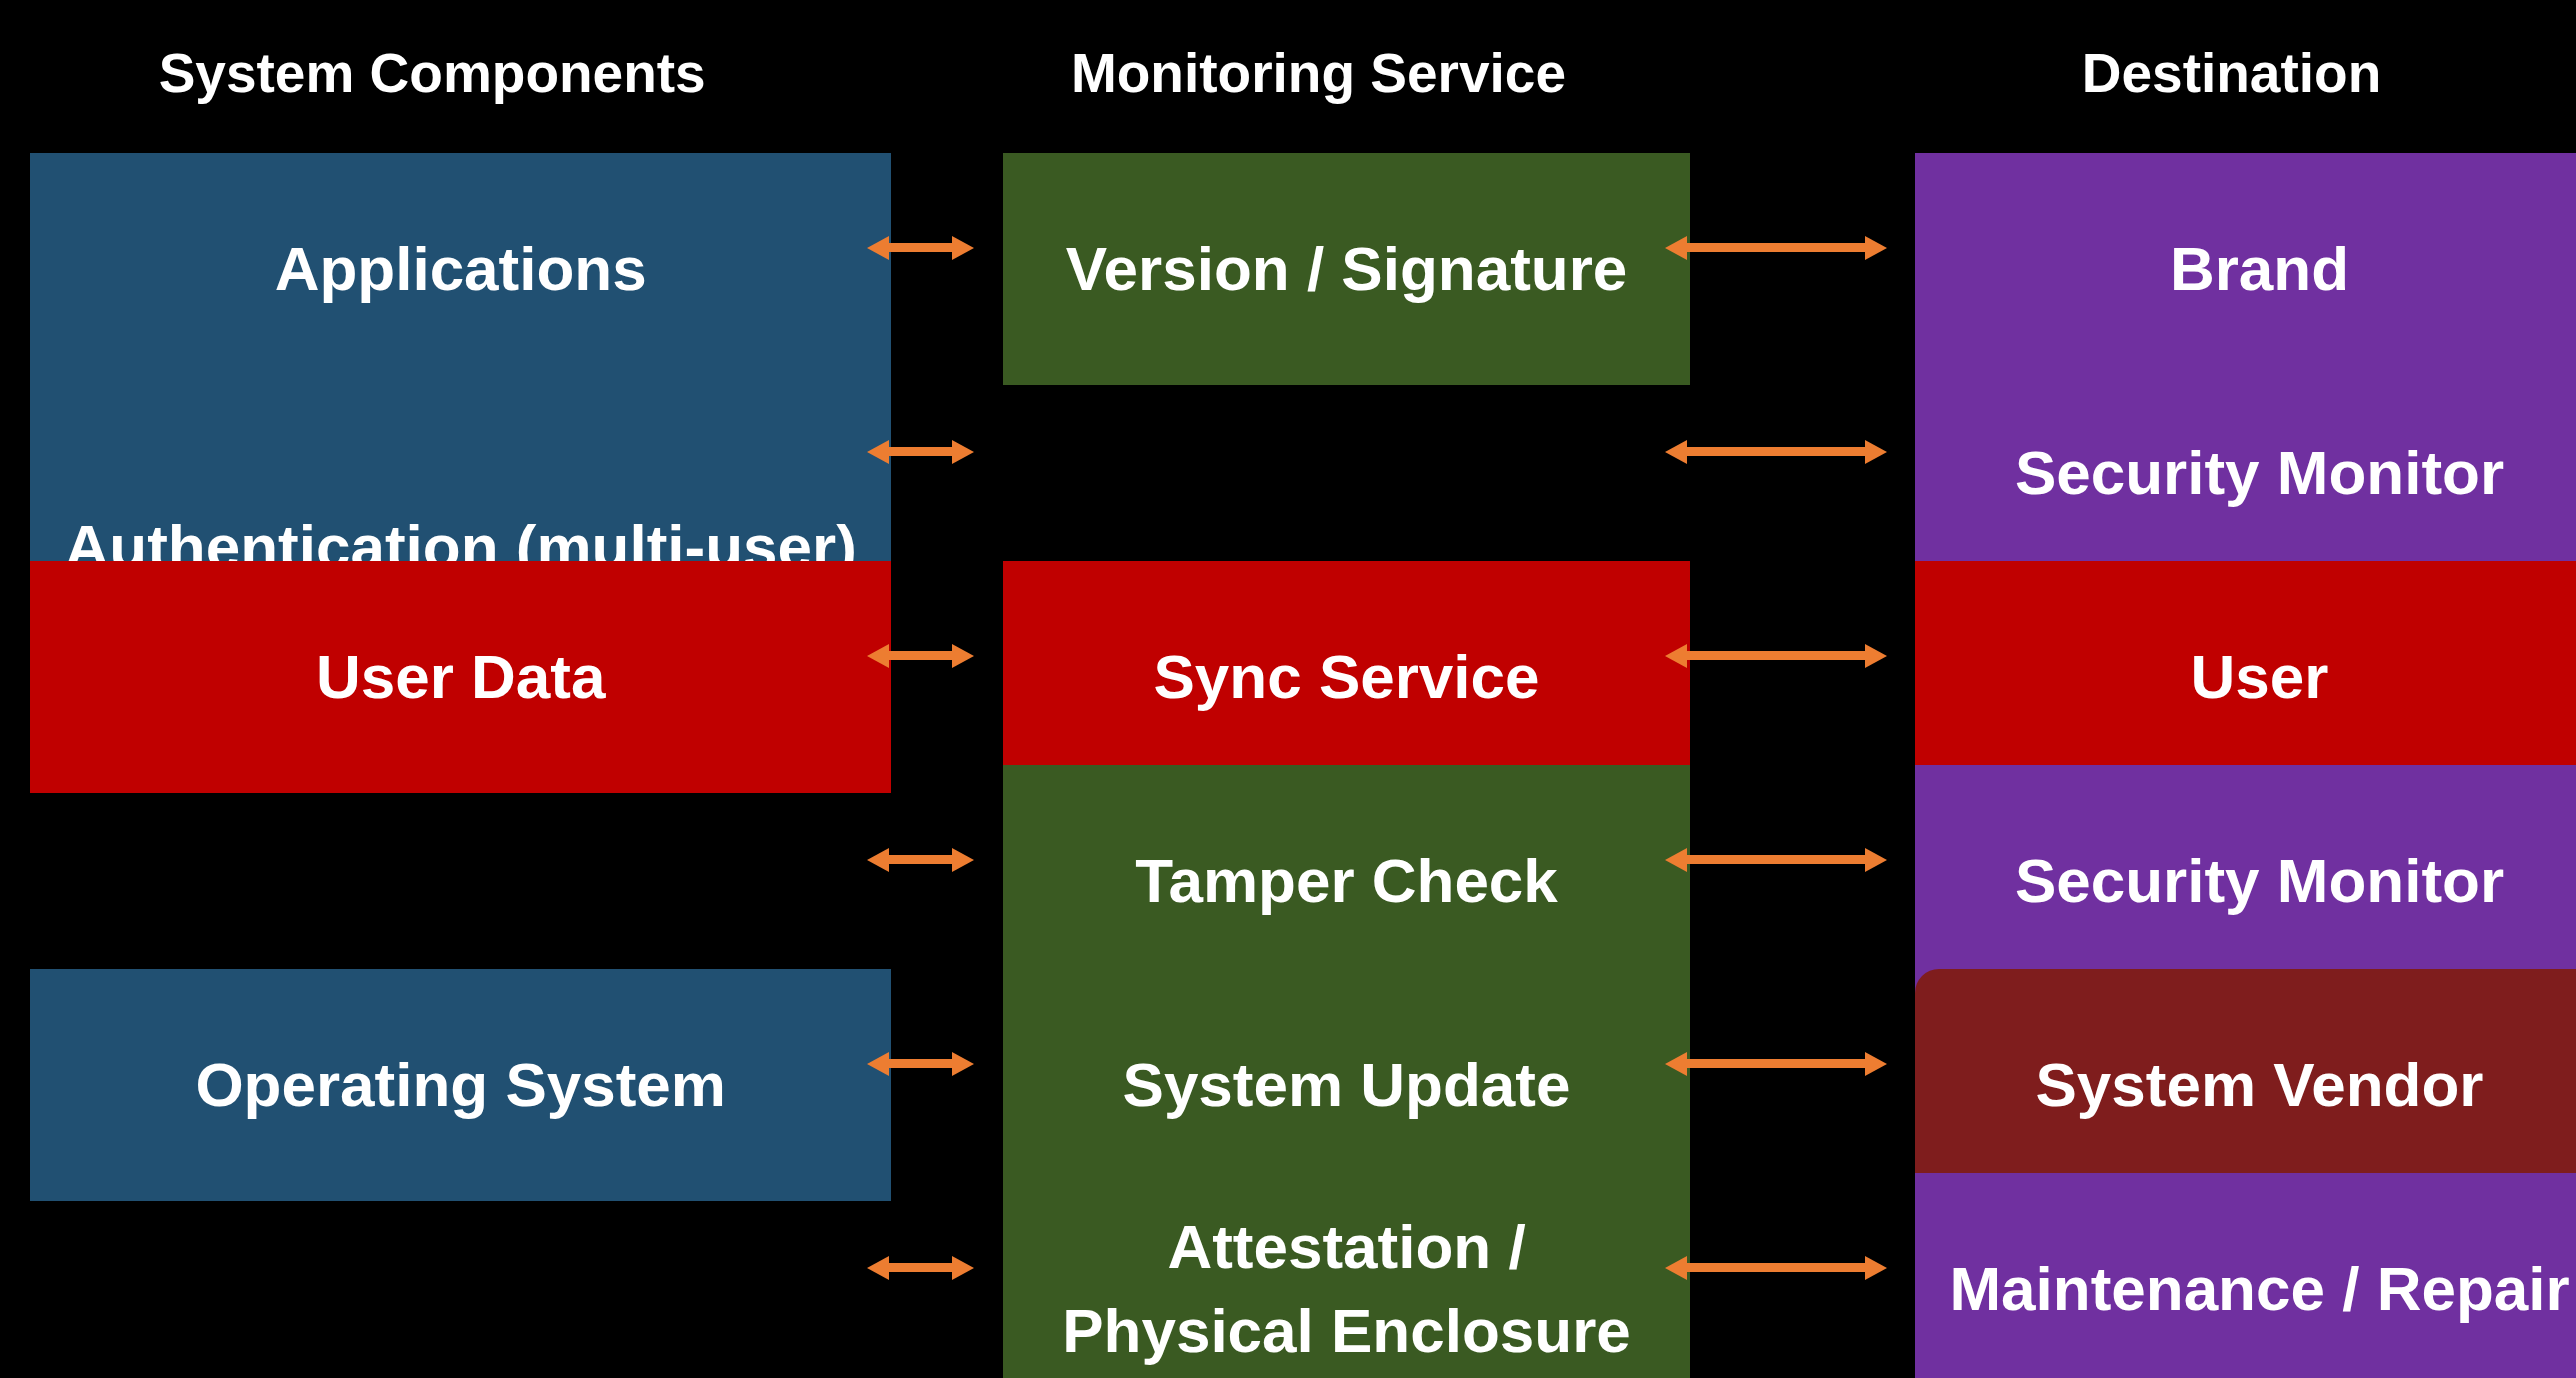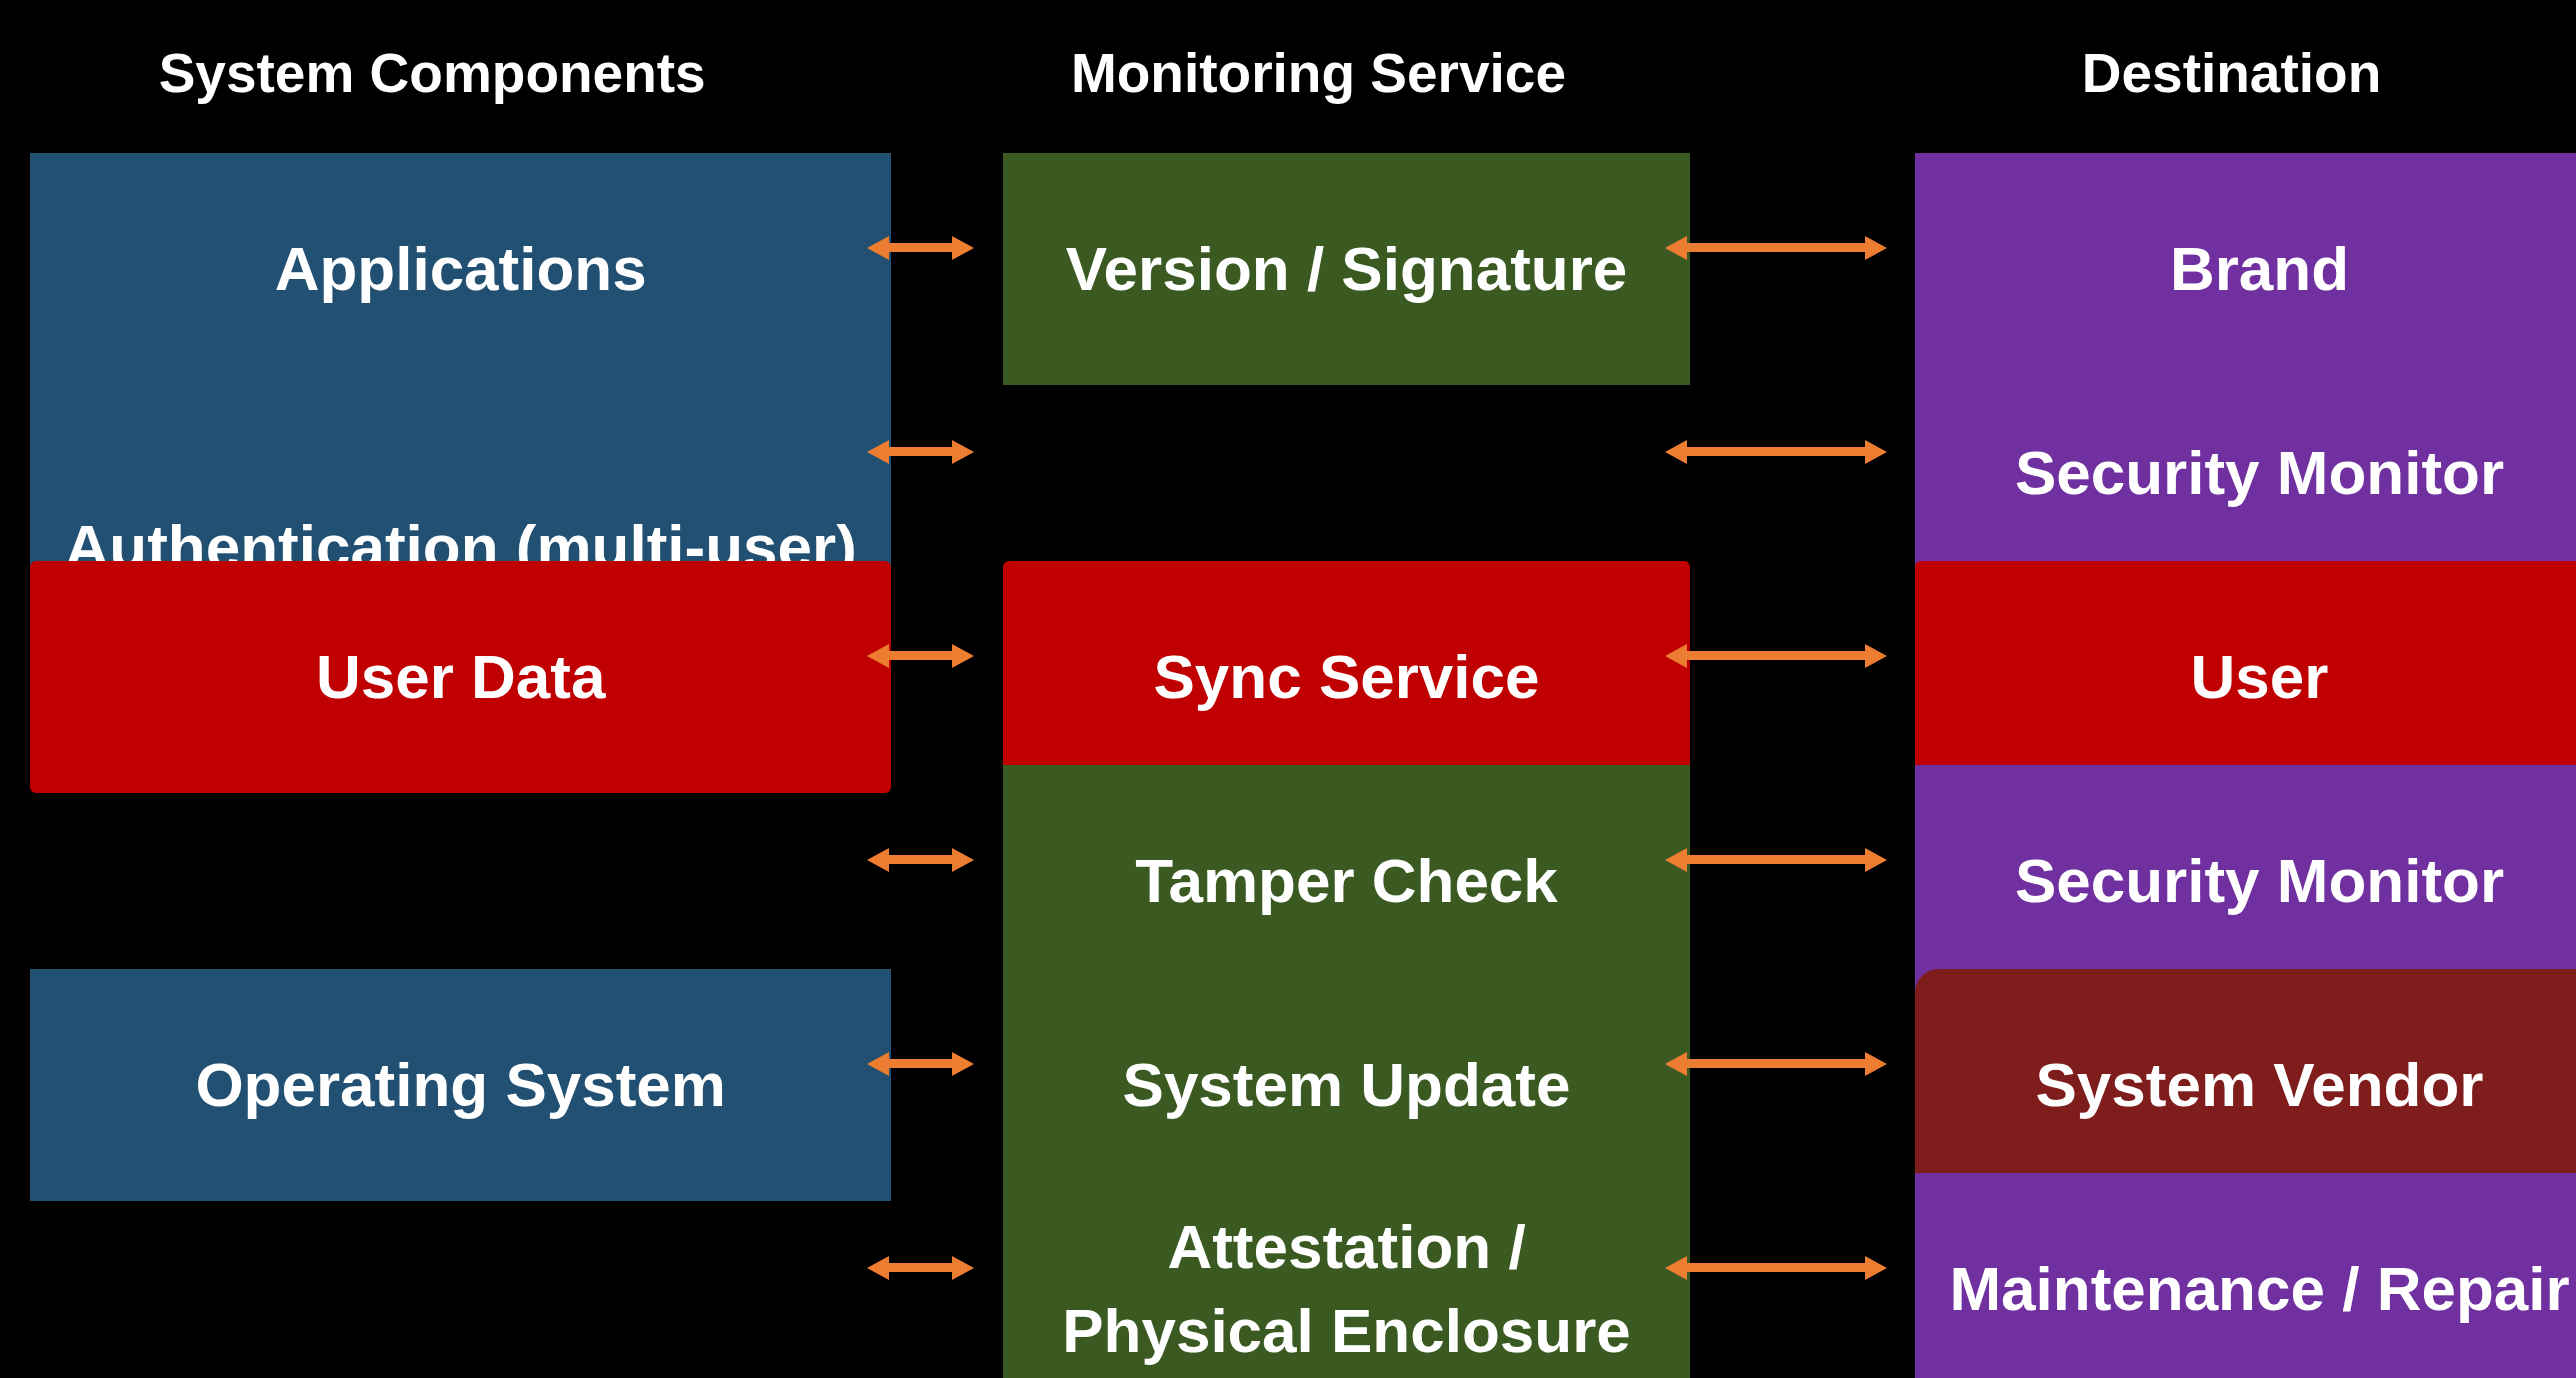--- a/index.html
+++ b/index.html
@@ -48,21 +48,21 @@
     font-weight: bold;
     line-height: 1.35;
     margin-left: 28px;
   }
   .c0 { left: 2.2px;    width: 861px; }
   .c1 { left: 975px; width: 687px;  }
   .c2 { left: 1887px; width: 689px;  }
 
   .r0 { top: 153px;  }
   .r1 { top: 357px;  }
-  .r2 { top: 561px; border-radius: 6px;  }
+  .r2 { top: 561px;  }
   .r3 { top: 765px; }
   .r4 { top: 969px; }
   .r5 { top: 1173px; }
 
   .arrow {
     position: absolute;
     height: 24px;
   }
   .arrow-l { left: 867px; width: 107px; }
   .arrow-r { left: 1665px; width: 222px; }

